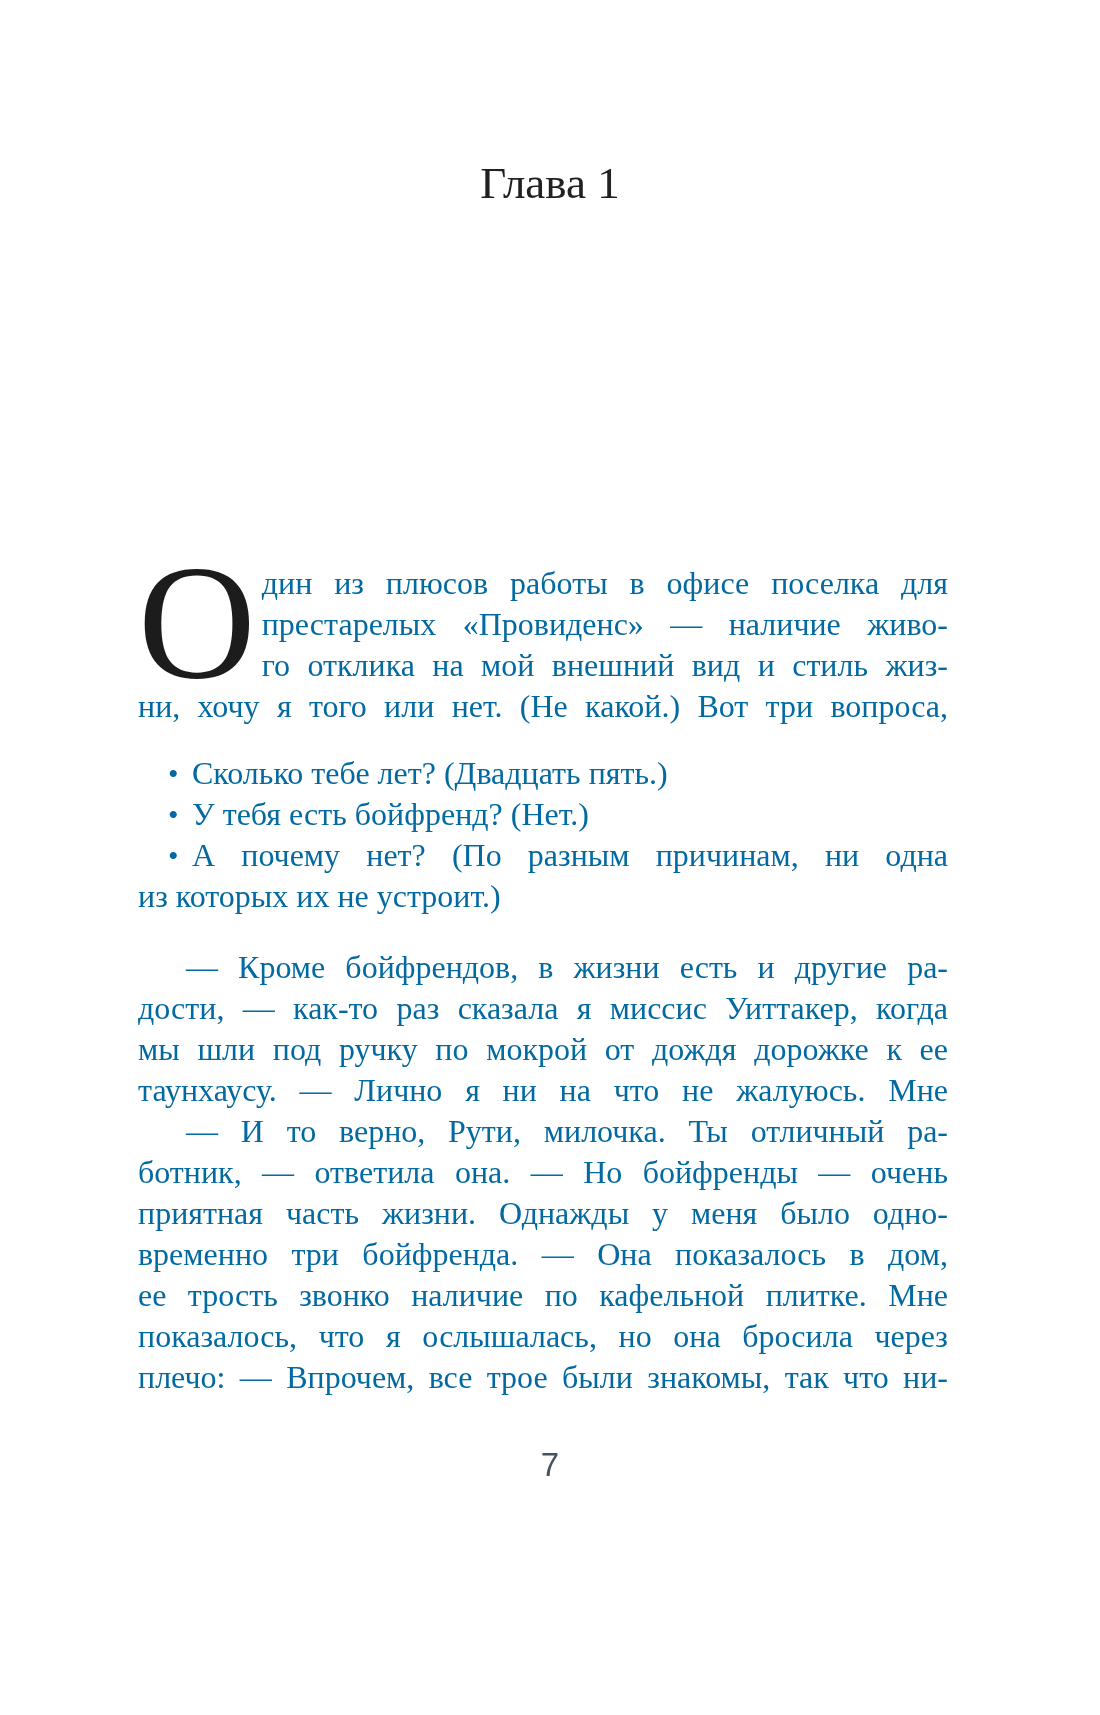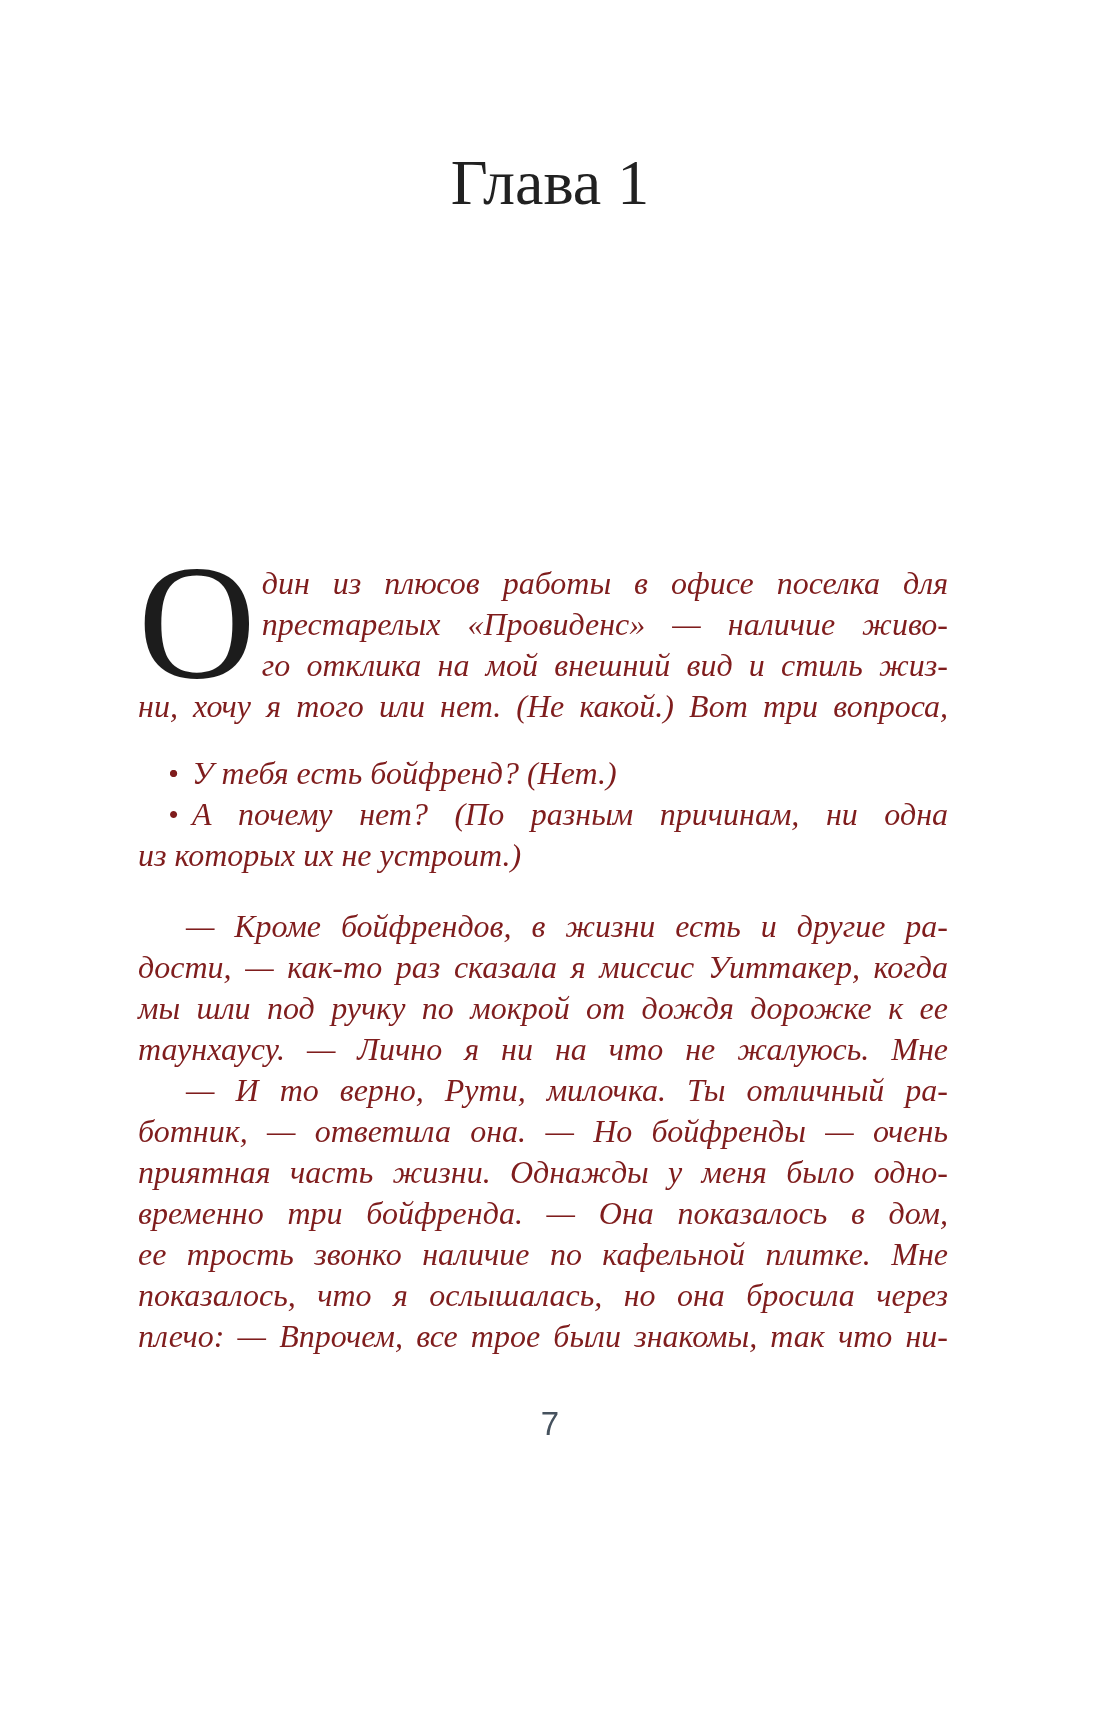--- a/index.html
+++ b/index.html
@@ -11,36 +11,35 @@
     position: relative;
     width: 1100px;
     height: 1715px;
     background: #ffffff;
     overflow: hidden;
     font-family: "Liberation Serif", serif;
     color: #212121;
   }
   .chapter-title {
     padding-top: 142px;
-    font-size: 64px;
+    font-size: 45px;
     line-height: 82px;
     text-align: center;
     font-weight: 400;
     color: #212121;
   }
   .text-column {
     width: 810px;
     margin: 339px 0 0 138px;
   }
   .line {
     font-size: 32px;
     line-height: 41px;
     text-align: justify;
-    color: #7f1d1d;
-    font-style: italic;
+    color: #0369a1;
   }
   
   .line.j { text-align-last: justify; }
   
   .line.indent { text-indent: 48px; }
   .para { margin: 0; }
   .block-list { margin: 26px 0 30px 0; }
   .bullet-line { position: relative; padding-left: 54px; }
   .bullet {
     position: absolute;
@@ -74,21 +73,21 @@
 
   <div class="text-column">
       <div class="para">
         <span class="dropcap">О</span>
         <div class="line j">дин из плюсов работы в офисе поселка для</div>
         <div class="line j">престарелых «Провиденс» — наличие живо-</div>
         <div class="line j">го отклика на мой внешний вид и стиль жиз-</div>
         <div class="line j">ни, хочу я того или нет. (Не какой.) Вот три вопроса,</div>
       </div>
       <div class="block-list">
-        <div class="line bullet-line"><span class="bullet">•</span></div>
+        <div class="line bullet-line"><span class="bullet">•</span><span>Сколько тебе лет? (Двадцать пять.)</span></div>
         <div class="line bullet-line"><span class="bullet">•</span><span>У тебя есть бойфренд? (Нет.)</span></div>
         <div class="line bullet-line j"><span class="bullet">•</span><span>А почему нет? (По разным причинам, ни одна</span></div>
         <div class="line">из которых их не устроит.)</div>
       </div>
       <div class="para">
         <div class="line indent j">— Кроме бойфрендов, в жизни есть и другие ра-</div>
         <div class="line j">дости, — как-то раз сказала я миссис Уиттакер, когда</div>
         <div class="line j">мы шли под ручку по мокрой от дождя дорожке к ее</div>
         <div class="line j">таунхаусу. — Лично я ни на что не жалуюсь. Мне</div>
       </div>

